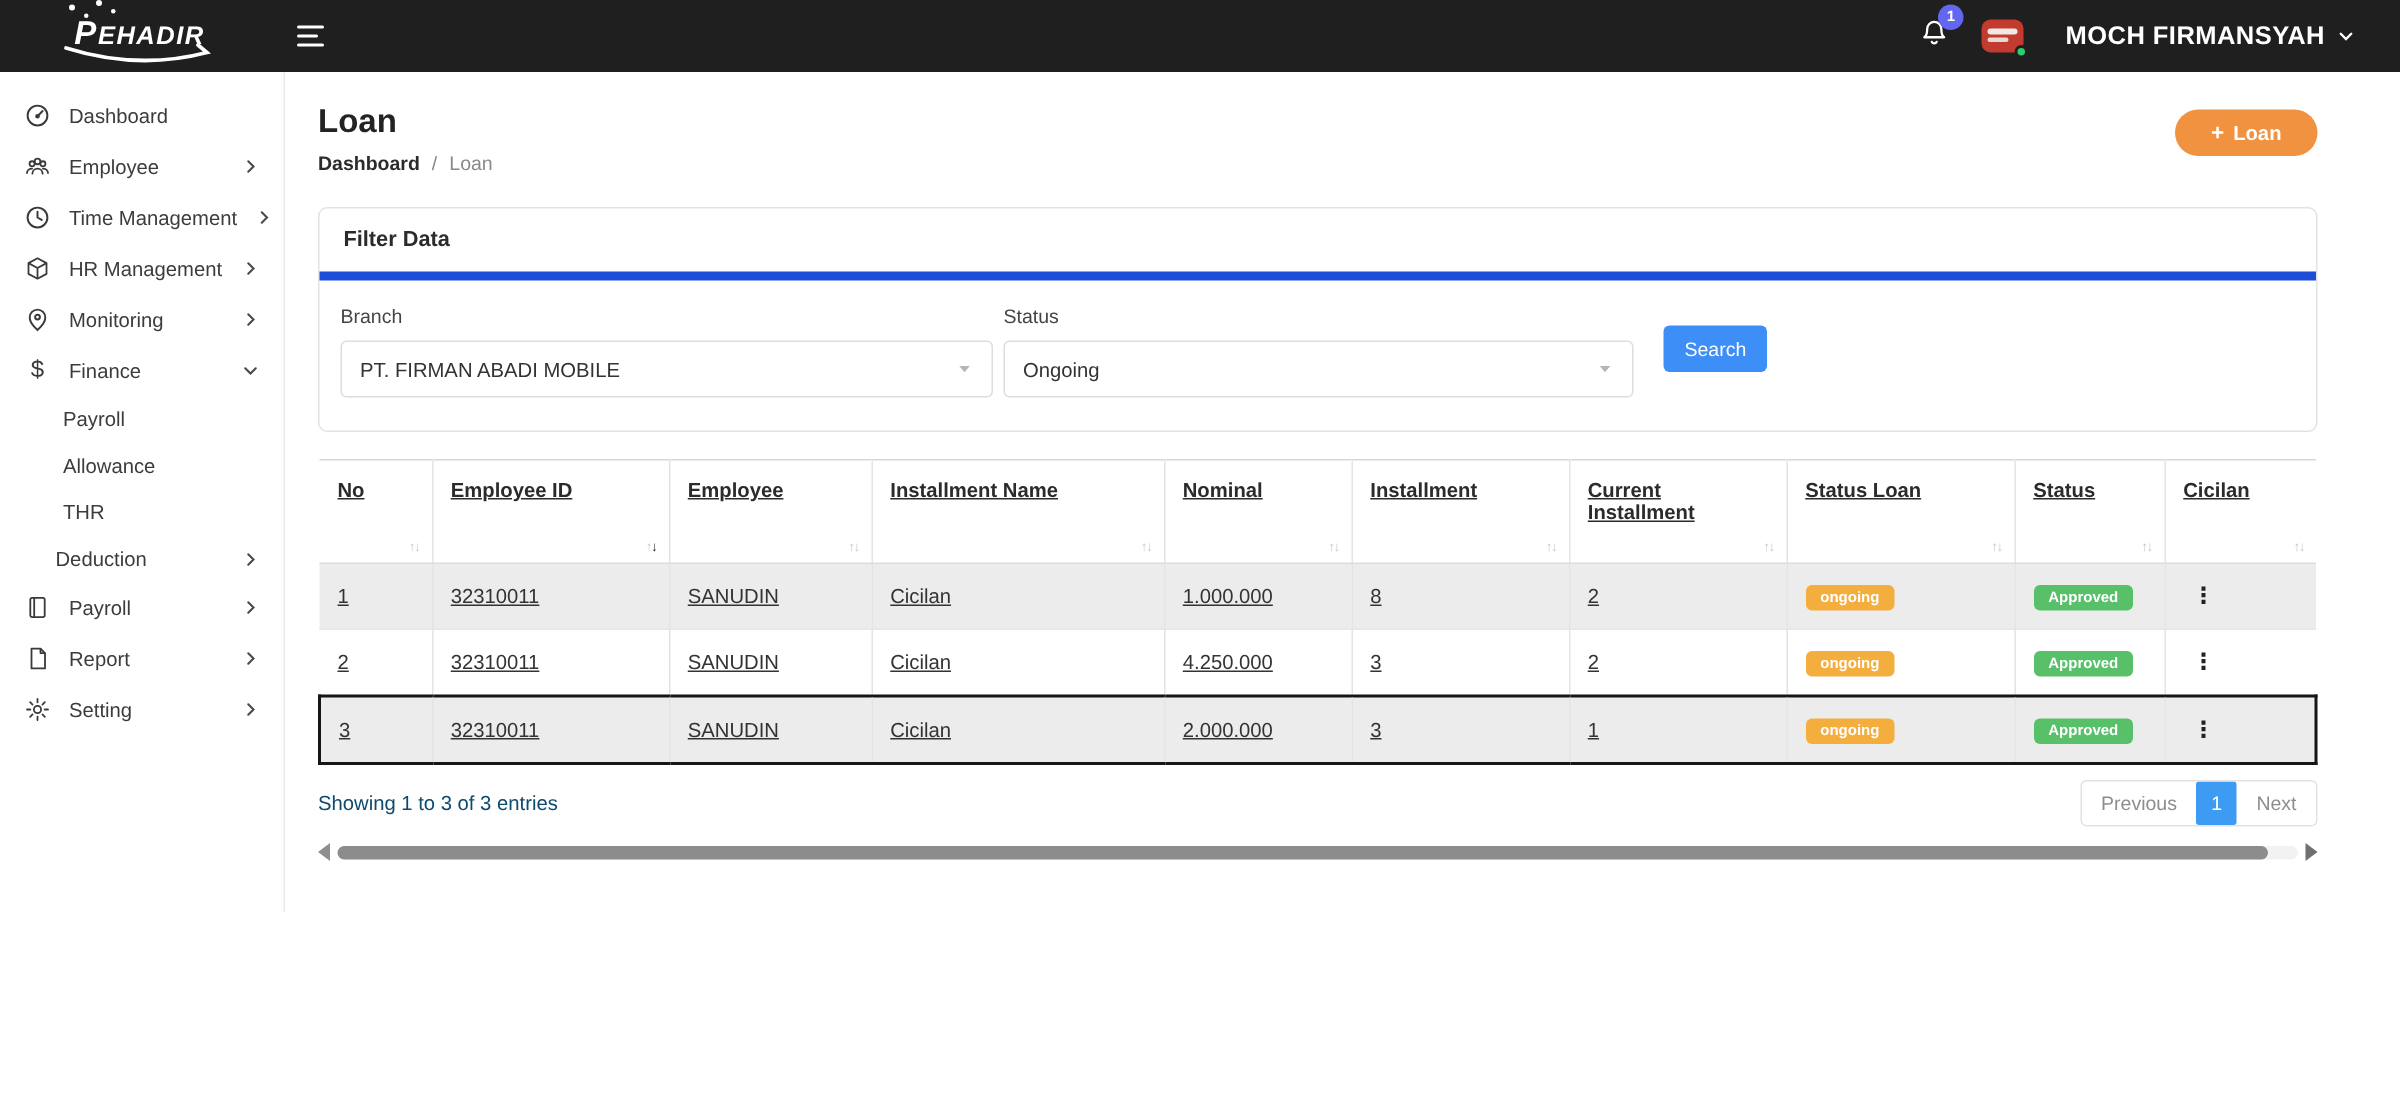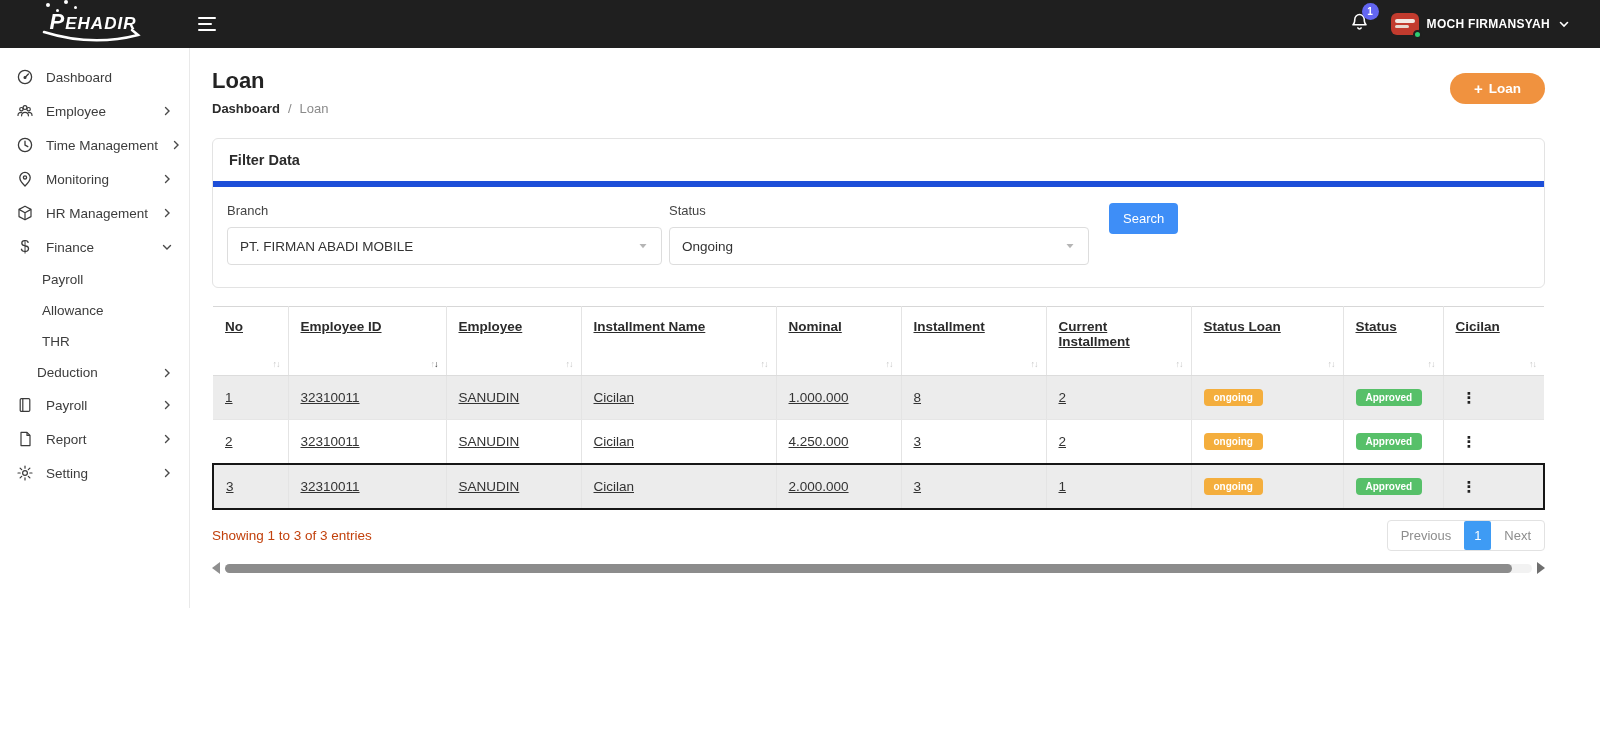--- a/index.html
+++ b/index.html
@@ -31,21 +31,21 @@
   .notif-badge {
     position: absolute; top: -9px; right: -10px; min-width: 17px; height: 17px;
     background: #6366f1; border-radius: 50%; color: #fff; font-size: 10px; font-weight: 700;
     display: flex; align-items: center; justify-content: center;
   }
   .user-menu { display: flex; align-items: center; gap: 8px; cursor: pointer; }
   .avatar { position: relative; width: 28px; height: 22px; background: #c23b2e; border-radius: 6px; overflow: visible; }
   .avatar .stripe { position: absolute; left: 4px; right: 4px; top: 6px; height: 4px; background: #f3e9e4; border-radius: 2px; }
   .avatar .stripe2 { position: absolute; left: 4px; right: 10px; top: 12px; height: 3px; background: #e8d8cf; border-radius: 2px; }
   .online-dot { position: absolute; right: -3px; bottom: -4px; width: 9px; height: 9px; background: #2ecc71; border: 2px solid #1f1f1f; border-radius: 50%; }
-  .user-name { font-size: 12px; font-weight: 700; letter-spacing: 0.3px; }
+  .user-name { font-size: 17px; font-weight: 700; letter-spacing: 0.3px; margin-left: 20px; }
   
   .shell { display: flex; height: 560px; }
   .sidebar { width: 190px; border-right: 1px solid #e9e9e9; padding-top: 12px; background: #fff; flex-shrink: 0; }
   .nav-item { display: flex; align-items: center; gap: 12px; padding: 8px 16px; cursor: pointer; color: #3c3c3c; }
   .nav-icon { width: 18px; height: 18px; display: flex; align-items: center; justify-content: center; color: #3a3a3a; flex-shrink: 0; }
   .nav-icon svg { width: 18px; height: 18px; }
   .dollar-glyph { font-size: 16px; font-weight: 400; line-height: 1; }
   .nav-label { font-size: 13.5px; flex: 1; white-space: nowrap; }
   .nav-chevron { width: 12px; height: 12px; color: #4a4a4a; display: flex; align-items: center; }
   .nav-chevron svg { width: 12px; height: 12px; }
@@ -62,21 +62,21 @@
   .crumb-current { color: #8a8a8a; }
   .add-btn {
     margin-top: 5px; background: #f0923f; color: #fff; border: none; cursor: pointer;
     font-size: 13.5px; font-weight: 700; padding: 8px 24px; border-radius: 17px;
     display: flex; align-items: center; gap: 6px; font-family: inherit;
   }
   .plus-icon { font-size: 15px; font-weight: 700; line-height: 1; }
   
   .filter-card { margin-top: 22px; border: 1px solid #e3e3e3; border-radius: 6px; background: #fff; }
   .filter-head { padding: 13px 16px; border-bottom: 6px solid #1d4ed8; font-size: 14.5px; font-weight: 700; color: #2b2b2b; }
-  .filter-body { padding: 16px 14px 22px; display: flex; align-items: flex-start; }
+  .filter-body { padding: 16px 14px 22px; display: flex; align-items: center; }
   .field { display: flex; flex-direction: column; }
   .field-label { font-size: 13px; color: #444; margin-bottom: 9px; }
   .select-box {
     height: 38px; border: 1px solid #ddd; border-radius: 4px; background: #fff;
     display: flex; align-items: center; padding: 0 12px; cursor: pointer;
   }
   .select-value { font-size: 13.5px; color: #333; flex: 1; }
   .select-caret { color: #b5b5b5; display: flex; }
   .select-caret svg { width: 12px; height: 12px; }
   .f-branch { width: 435px; margin-right: 7px; }
@@ -114,21 +114,21 @@
   tr.selected td { border-top: 2px solid #161616; border-bottom: 2px solid #161616; }
   tr.selected td:first-child { border-left: 2px solid #161616; }
   tr.selected td:last-child { border-right: 2px solid #161616; }
   .badge { display: inline-block; padding: 3px 10px; border-radius: 4px; font-size: 10px; font-weight: 700; color: #fff; }
   .badge-ongoing { background: #f4ae3d; }
   .badge-approved { background: #57c069; }
   .kebab { font-size: 15px; font-weight: 700; color: #222; cursor: pointer; line-height: 1; display: inline-block; padding: 2px 6px; }
   .kebab::before { content: "\22EE"; }
   
   .table-footer { margin-top: 10px; display: flex; align-items: center; justify-content: space-between; }
-  .showing-text { font-size: 13.5px; color: #c2410c; }
+  .showing-text { font-size: 13.5px; color: #0c4a6e; }
   .pagination { display: flex; align-items: center; border: 1px solid #e2e2e2; border-radius: 4px; overflow: hidden; background: #fff; }
   .page-prev, .page-next { font-size: 13px; color: #8d8d8d; padding: 7px 13px; cursor: pointer; }
   .page-num { width: 27px; height: 29px; background: #3e9bf4; color: #fff; font-size: 13px; display: flex; align-items: center; justify-content: center; border-radius: 2px; cursor: pointer; }
   
   .hscroll { margin-top: 11px; display: flex; align-items: center; gap: 5px; }
   .hs-arrow { width: 0; height: 0; cursor: pointer; }
   .hs-left { border-top: 6px solid transparent; border-bottom: 6px solid transparent; border-right: 8px solid #8f8f8f; }
   .hs-right { border-top: 6px solid transparent; border-bottom: 6px solid transparent; border-left: 8px solid #6f6f6f; }
   .hs-track { flex: 1; height: 9px; border-radius: 5px; background: #f2f2f2; position: relative; cursor: pointer; }
   .hs-thumb { position: absolute; left: 0; top: 0; height: 9px; width: 98.5%; background: #8c8c8c; border-radius: 5px; cursor: grab; }
@@ -213,40 +213,40 @@
       </span>
       <span class="nav-label">Time Management</span>
       <span class="nav-chevron">
         <svg viewBox="0 0 12 12" fill="none" stroke="currentColor" stroke-width="1.4" stroke-linecap="round">
             <polyline points="4.5,2.5 8,6 4.5,9.5"></polyline>
           </svg>
       </span>
     </div>
     <div class="nav-item">
       <span class="nav-icon">
+        <svg viewBox="0 0 18 18" fill="none" stroke="currentColor" stroke-width="1.2" stroke-linejoin="round">
+            <path d="M9 2.2l6 3.2v7.2l-6 3.2-6-3.2V5.4z"></path>
+            <path d="M3 5.4l6 3.3 6-3.3M9 8.7v7.1"></path>
+          </svg>
+      </span>
+      <span class="nav-label">HR Management</span>
+      <span class="nav-chevron">
+        <svg viewBox="0 0 12 12" fill="none" stroke="currentColor" stroke-width="1.4" stroke-linecap="round">
+            <polyline points="4.5,2.5 8,6 4.5,9.5"></polyline>
+          </svg>
+      </span>
+    </div>
+    <div class="nav-item">
+      <span class="nav-icon">
         <svg viewBox="0 0 18 18" fill="none" stroke="currentColor" stroke-width="1.3">
             <path d="M9 16s-5.2-4.8-5.2-8.4a5.2 5.2 0 0 1 10.4 0C14.2 11.2 9 16 9 16z"></path>
             <circle cx="9" cy="7.4" r="1.6"></circle>
           </svg>
       </span>
       <span class="nav-label">Monitoring</span>
-      <span class="nav-chevron">
-        <svg viewBox="0 0 12 12" fill="none" stroke="currentColor" stroke-width="1.4" stroke-linecap="round">
-            <polyline points="4.5,2.5 8,6 4.5,9.5"></polyline>
-          </svg>
-      </span>
-    </div>
-    <div class="nav-item">
-      <span class="nav-icon">
-        <svg viewBox="0 0 18 18" fill="none" stroke="currentColor" stroke-width="1.2" stroke-linejoin="round">
-            <path d="M9 2.2l6 3.2v7.2l-6 3.2-6-3.2V5.4z"></path>
-            <path d="M3 5.4l6 3.3 6-3.3M9 8.7v7.1"></path>
-          </svg>
-      </span>
-      <span class="nav-label">HR Management</span>
       <span class="nav-chevron">
         <svg viewBox="0 0 12 12" fill="none" stroke="currentColor" stroke-width="1.4" stroke-linecap="round">
             <polyline points="4.5,2.5 8,6 4.5,9.5"></polyline>
           </svg>
       </span>
     </div>
     <div class="nav-item">
       <span class="nav-icon">
           <span class="dollar-glyph">$</span>
         </span>

